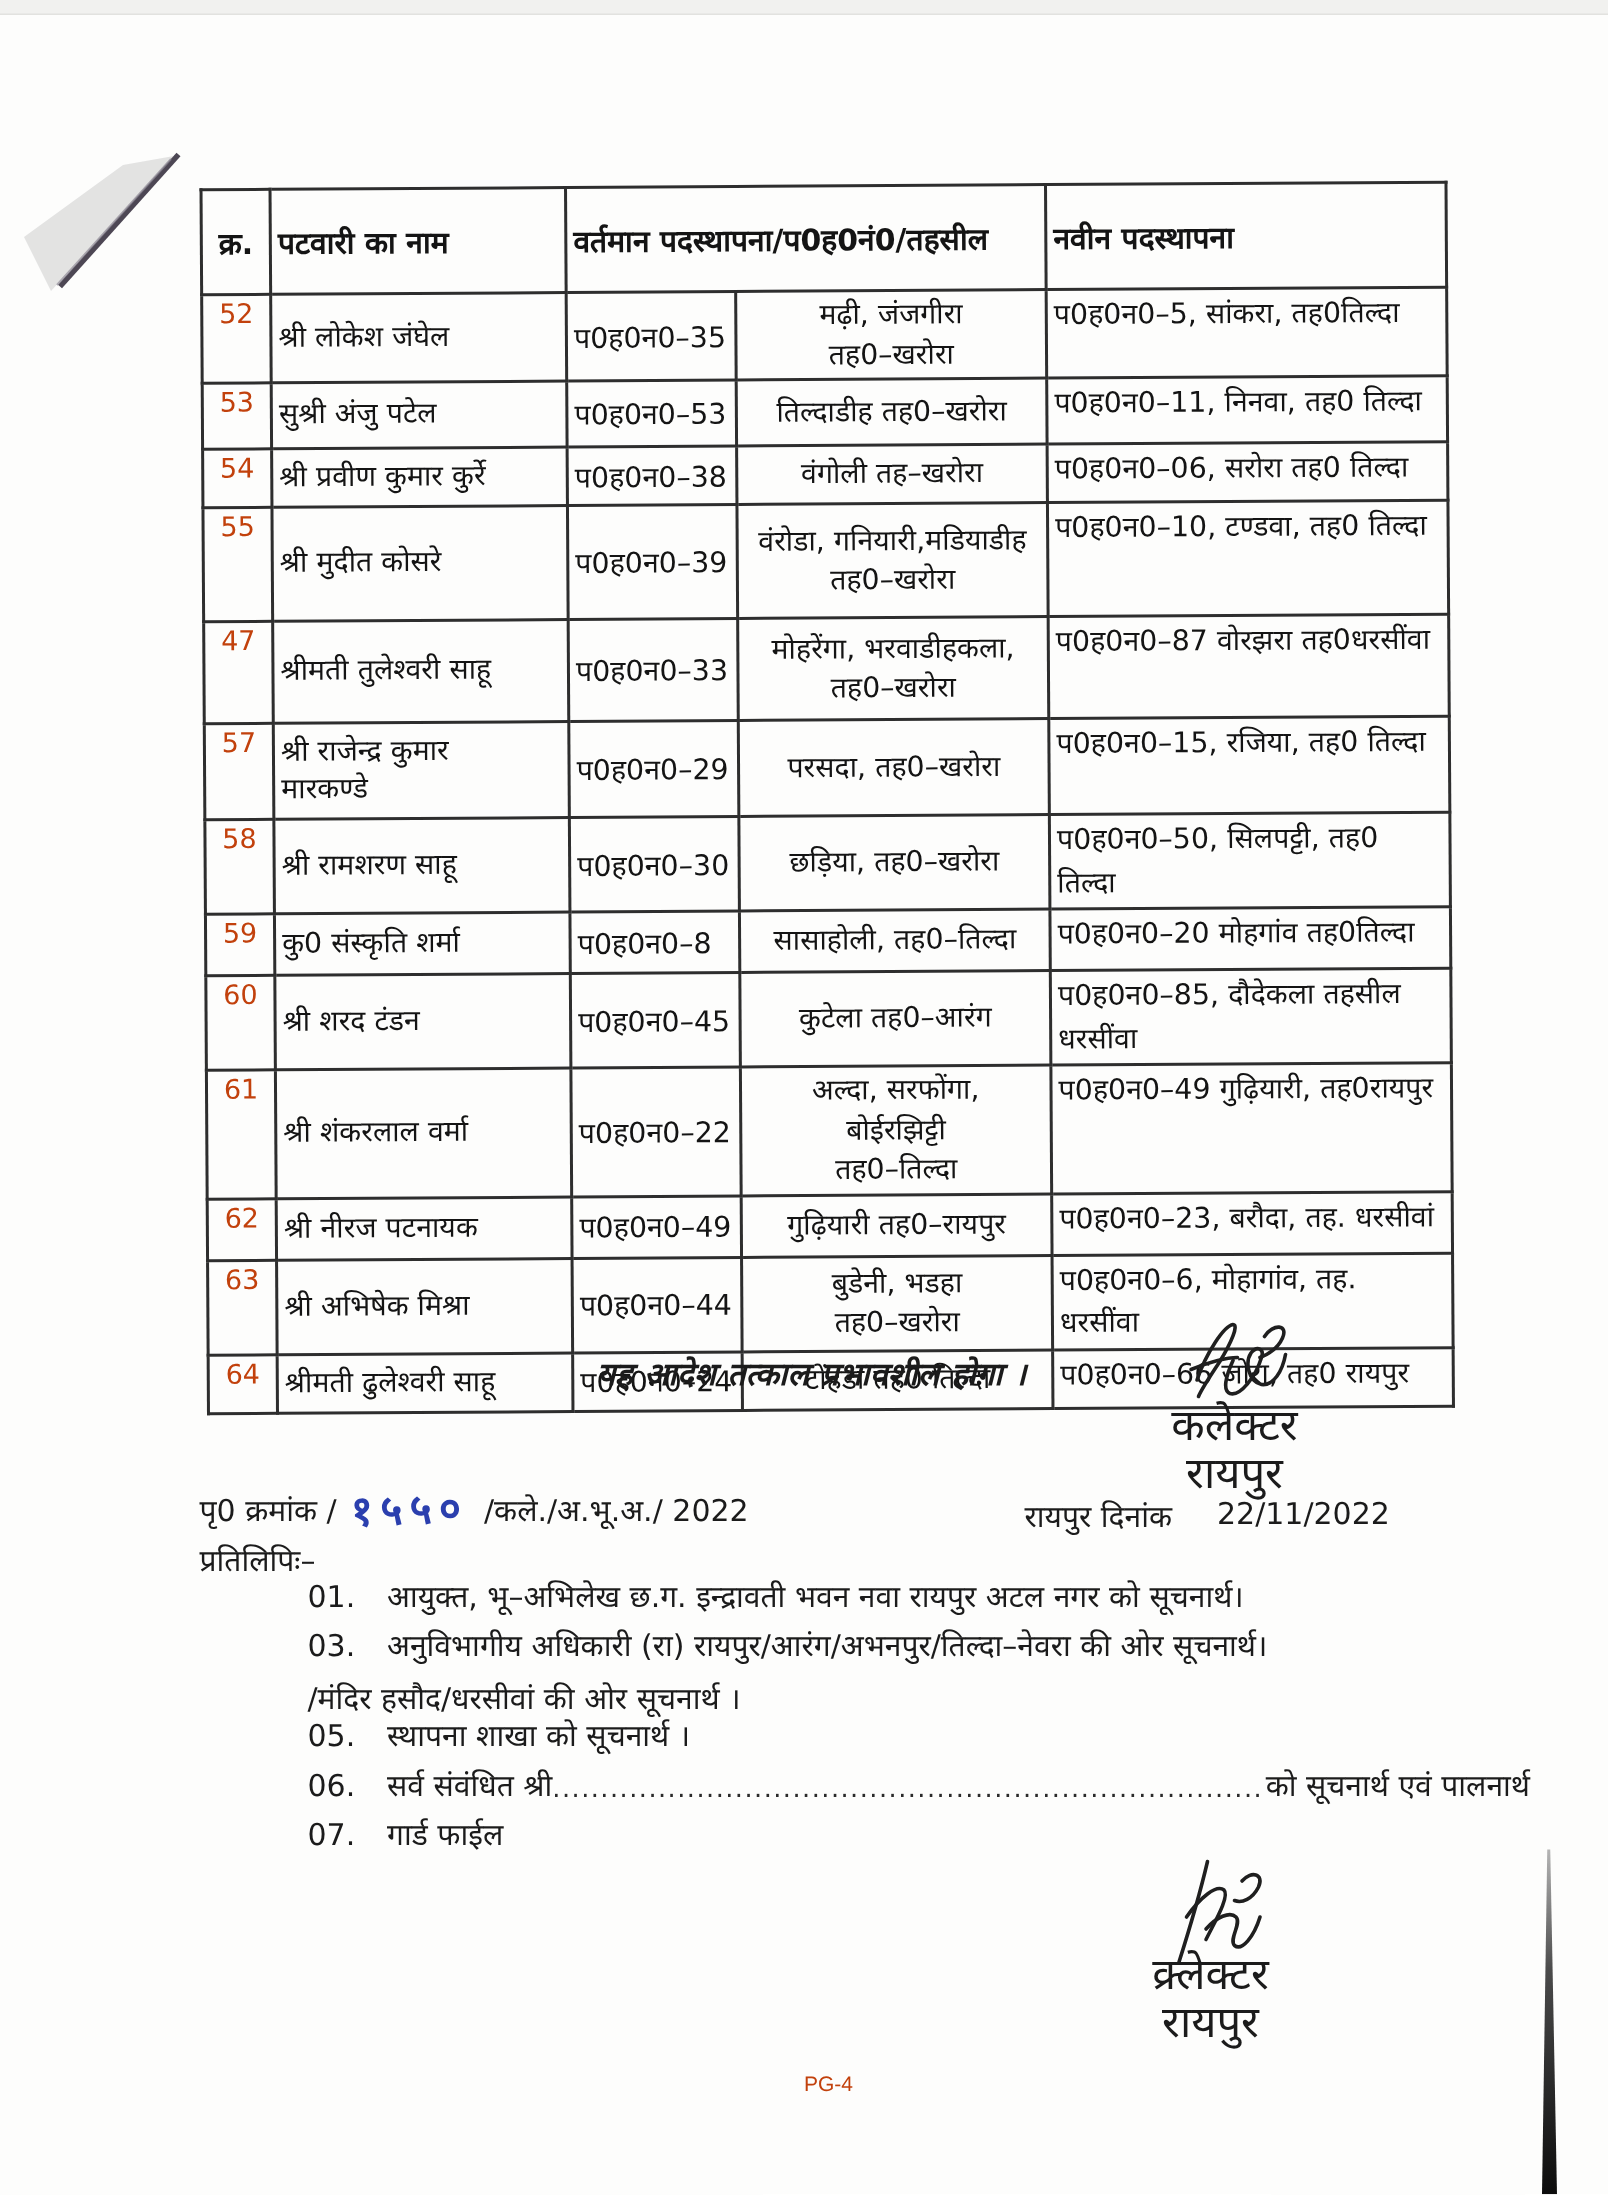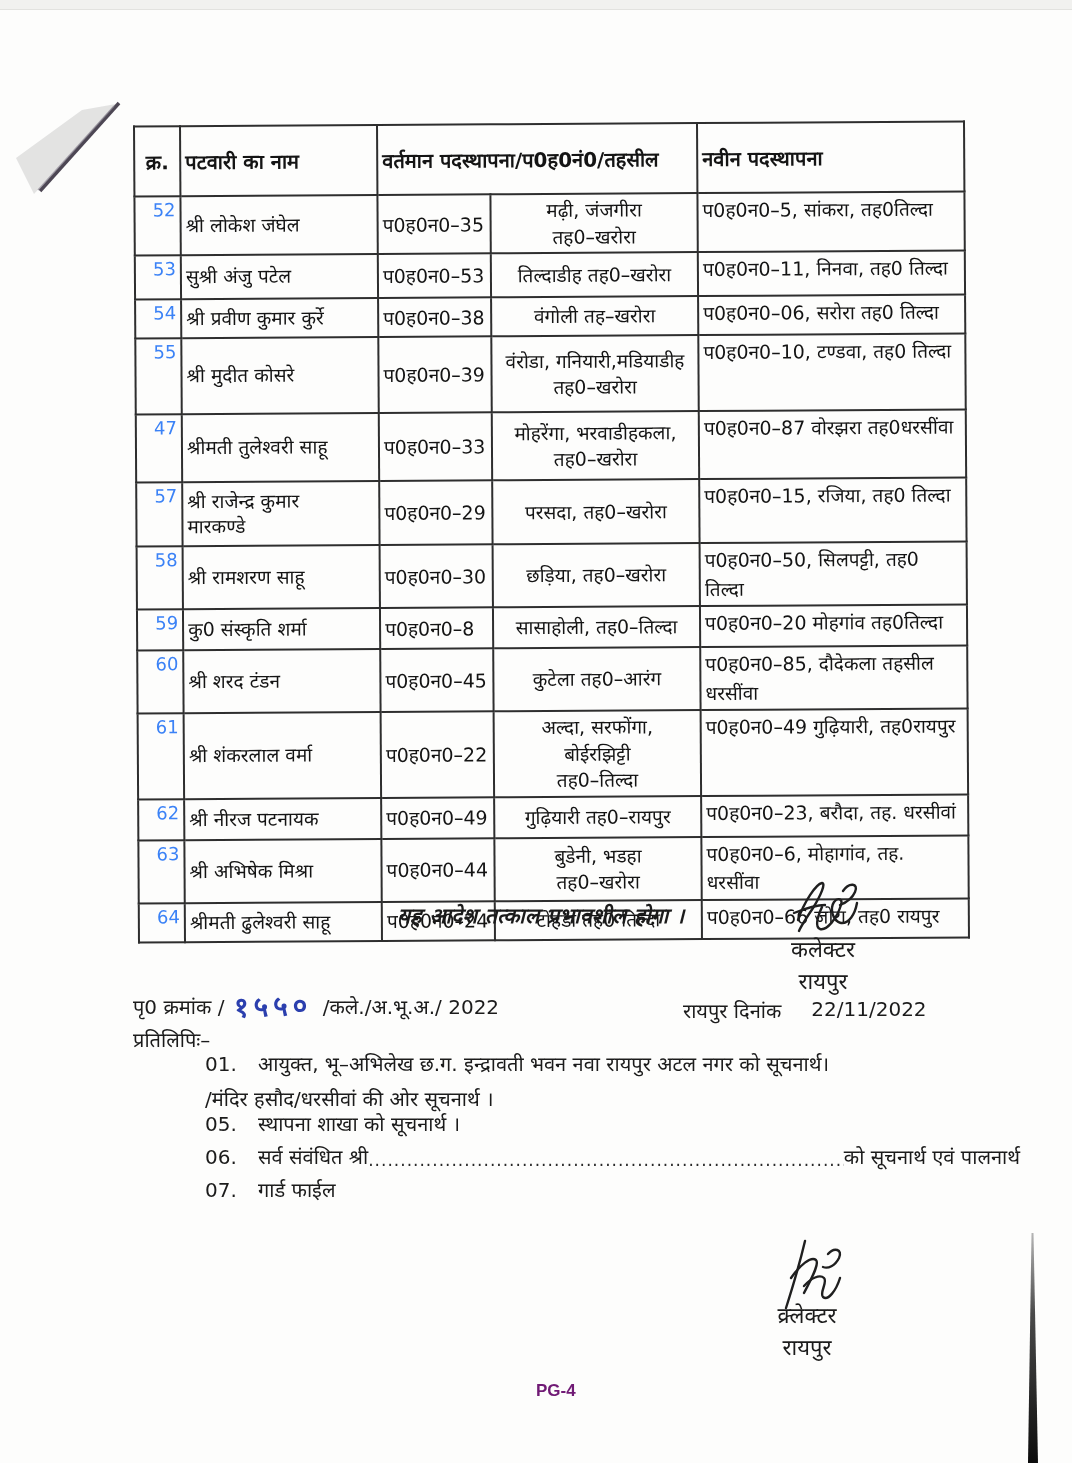--- a/index.html
+++ b/index.html
@@ -15,43 +15,43 @@
   table.order{
     position:absolute;left:133px;top:124px;width:830px;
     border-collapse:collapse;table-layout:fixed;
     transform:rotate(-0.35deg);transform-origin:30% 0;
     font-size:19px;color:#141414;
   }
   table.order td, table.order th{border:2px solid #2e2e2e;padding:2px 4px;}
   table.order th{font-weight:600;font-size:20px;height:64px;}
   th.h-sno{text-align:center;}
   th.h-name,th.h-cur,th.h-new{text-align:left;padding-left:12px;}
-  td.c-sno{vertical-align:top;text-align:right;font-size:18px;padding-top:4px;color:#3b82f6;}
+  td.c-sno{vertical-align:top;text-align:center;font-size:18px;padding-top:4px;color:#c2410c;}
   td.c-name{text-align:left;padding-left:10px;vertical-align:middle;white-space:pre-line;line-height:1.35;}
   td.c-phn{text-align:left;padding-left:9px;vertical-align:middle;}
   td.c-place{text-align:center;vertical-align:middle;white-space:pre-line;line-height:1.4;}
   td.c-new{text-align:left;padding:5px 6px 4px 10px;vertical-align:top;white-space:pre-line;line-height:1.5;}
   .rh0{height:56px}.rh1{height:44px}.rh2{height:39px}.rh3{height:76px}.rh4{height:68px}
   .rh5{height:64px}.rh6{height:45px}.rh7{height:41px}.rh8{height:56px}.rh9{height:70px}
   .rh10{height:41px}.rh11{height:51px}.rh12{height:39px}
 
   
   .order-note{position:absolute;left:398px;top:901px;font-size:21px;font-weight:700;font-style:italic;letter-spacing:.3px;}
   .sig{position:absolute;}
-  .sig-block{position:absolute;text-align:center;font-size:22px;line-height:32px;}
+  .sig-block{position:absolute;text-align:center;font-size:29px;line-height:32px;}
   .ref-line{position:absolute;left:133px;top:993px;display:flex;align-items:flex-start;font-size:20px;white-space:nowrap;text-align:center;}
   .hand-num{font-size:28px;font-weight:600;letter-spacing:5px;margin:0 10px;position:relative;top:-7px;transform:rotate(-2deg);}
   .date-line{position:absolute;left:683px;top:997px;display:flex;gap:30px;font-size:20px;white-space:nowrap;}
   .copy-label{position:absolute;left:133px;top:1026px;font-size:20px;}
   .copy-list{position:absolute;left:205px;top:1052px;width:815px;font-size:20px;}
   .copy-item{display:flex;line-height:24px;margin-bottom:9px;}
   .copy-item .no{width:53px;flex:0 0 53px;}
   .copy-item .txt{white-space:nowrap;}
   .dots{flex:1 1 auto;overflow:hidden;white-space:nowrap;letter-spacing:1px;font-size:17px;position:relative;top:3px;color:#2a2a2a;}
-  .pg-label{position:absolute;left:536px;top:1381px;font-family:"Liberation Sans",sans-serif;font-size:17px;font-weight:700;color:#701a75;z-index:6;}
+  .pg-label{position:absolute;left:536px;top:1381px;font-family:"Liberation Sans",sans-serif;font-size:14px;font-weight:400;color:#c2410c;z-index:6;}
   .page-overlay{
     position:absolute;left:458px;top:1357px;width:162px;height:96px;border-radius:18px;
     background:rgba(174,174,174,0.95);z-index:5;
     display:flex;align-items:center;justify-content:center;
     font-family:"Liberation Sans",sans-serif;font-size:41px;color:#ffffff;letter-spacing:1px;
   }
 </style>
 </head>
 <body>
 
@@ -217,20 +217,24 @@
     <span>22/11/2022</span>
   </div>
 
   <div class="copy-label">प्रतिलिपिः–</div>
 
   <div class="copy-list">
     <div class="copy-item">
       <span class="no">01.</span>
       <span class="txt">आयुक्त, भू–अभिलेख छ.ग. इन्द्रावती भवन नवा रायपुर अटल नगर को सूचनार्थ।</span>
     </div>
+    <div class="copy-item">
+      <span class="no">03.</span>
+      <span class="txt">अनुविभागीय अधिकारी (रा) रायपुर/आरंग/अभनपुर/तिल्दा–नेवरा की ओर सूचनार्थ।</span>
+    </div>
     <div class="cont">/मंदिर हसौद/धरसीवां की ओर सूचनार्थ ।</div>
     <div class="copy-item">
       <span class="no">05.</span>
       <span class="txt">स्थापना शाखा को सूचनार्थ ।</span>
     </div>
     <div class="copy-item">
       <span class="no">06.</span>
       <span class="txt">सर्व संवंधित श्री</span>
       <span class="dots">........................................................................................................................</span>
       <span class="txt">को सूचनार्थ एवं पालनार्थ</span>

